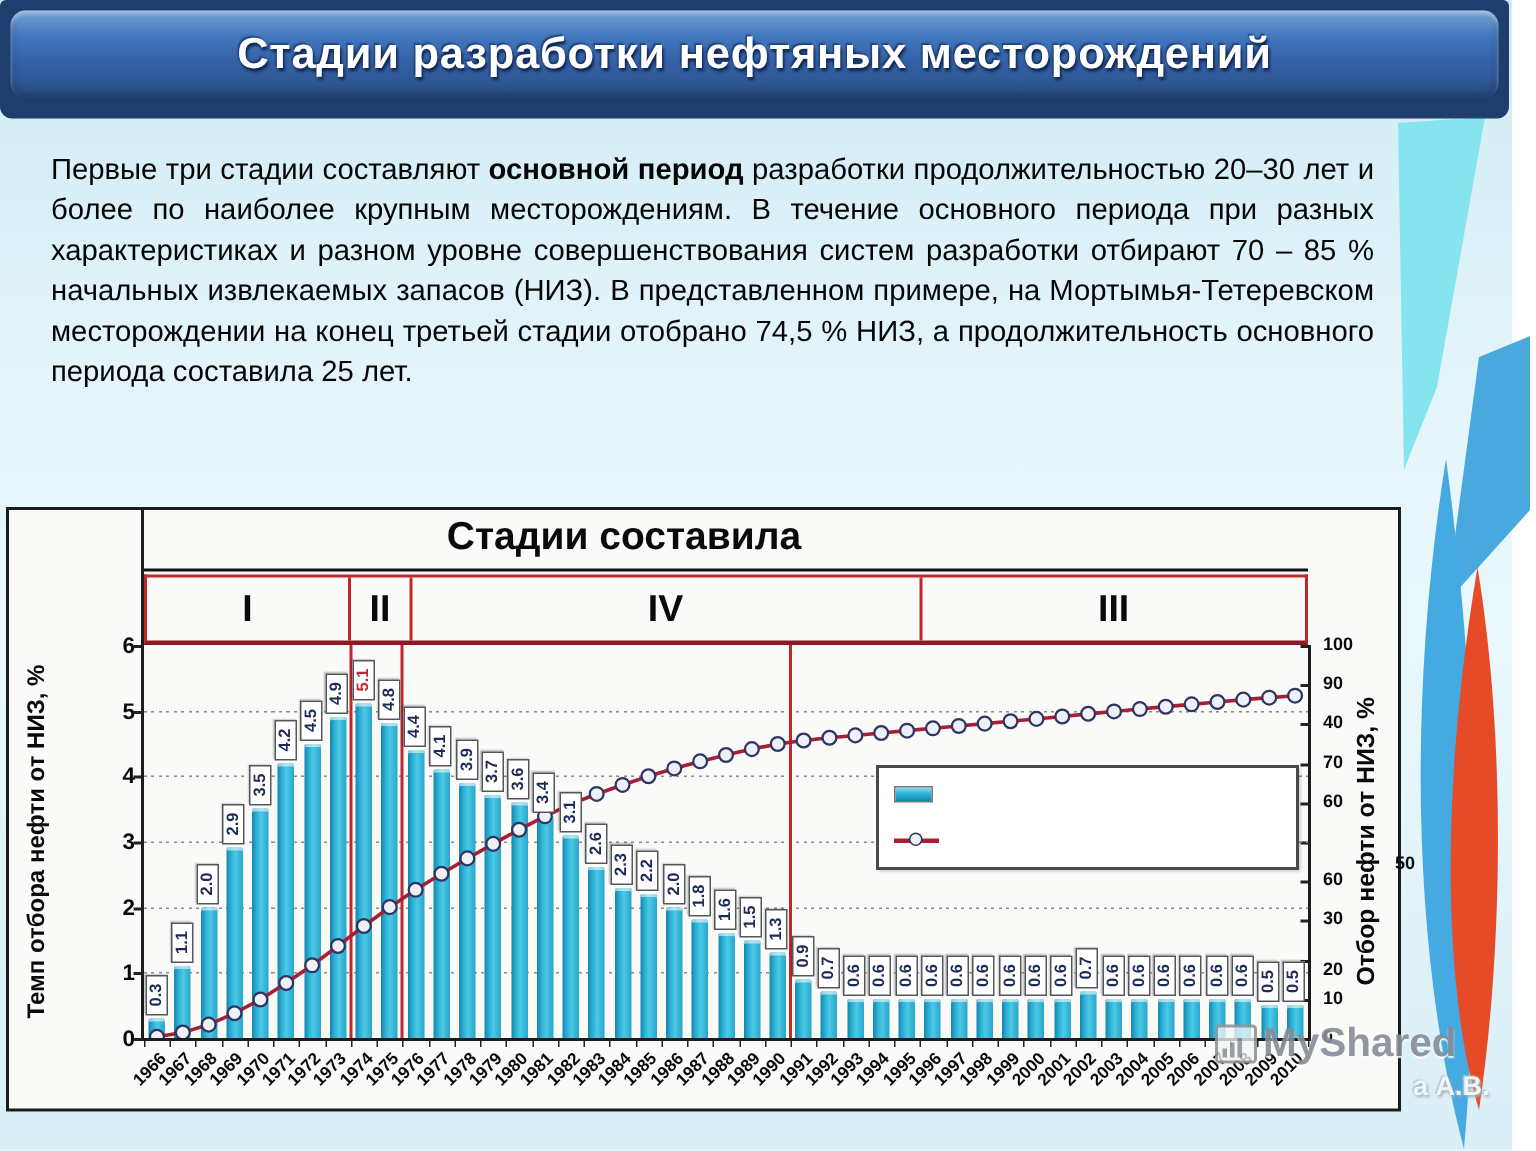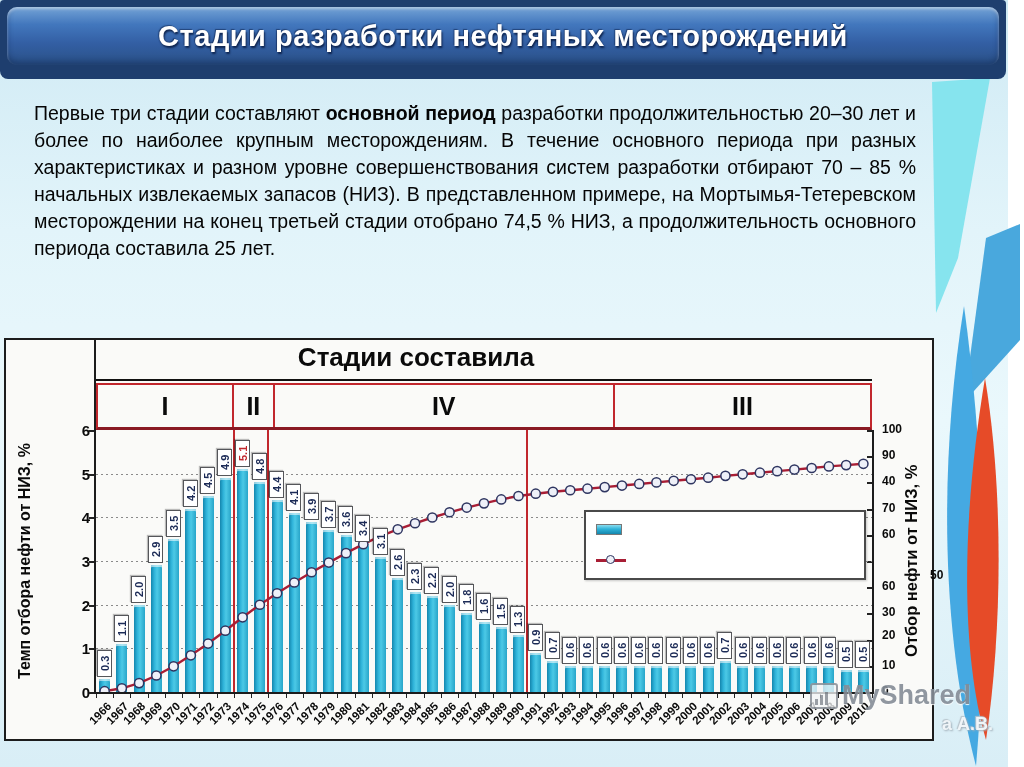--- a/index.html
+++ b/index.html
@@ -368,21 +368,21 @@
         <div class="ytick-l" style="left: 58px; top: 256.667px;">2</div>
         <div class="tickmark" style="left: 83px; top: 264.667px; width: 5px; height: 2px;"></div>
         <div class="ytick-l" style="left: 58px; top: 300.333px;">1</div>
         <div class="tickmark" style="left: 83px; top: 308.333px; width: 5px; height: 2px;"></div>
         <div class="ytick-l" style="left: 58px; top: 344px;">0</div>
         <div class="tickmark" style="left: 83px; top: 352px; width: 5px; height: 2px;"></div>
         <div class="ytick-r" style="left: 876px; top: 344px;">0</div>
         <div class="tickmark" style="left: 861px; top: 352px; width: 5px; height: 2px;"></div>
         <div class="ytick-r" style="left: 876px; top: 317.8px;">10</div>
         <div class="tickmark" style="left: 861px; top: 325.8px; width: 5px; height: 2px;"></div>
-        <div class="ytick-r" style="left: 876px; top: 288px;">20</div>
+        <div class="ytick-r" style="left: 876px; top: 299px;">20</div>
         <div class="tickmark" style="left: 861px; top: 299.6px; width: 5px; height: 2px;"></div>
         <div class="ytick-r" style="left: 876px; top: 265.4px;">30</div>
         <div class="tickmark" style="left: 861px; top: 273.4px; width: 5px; height: 2px;"></div>
         <div class="ytick-r" style="left: 876px; top: 239.2px;">60</div>
         <div class="tickmark" style="left: 861px; top: 247.2px; width: 5px; height: 2px;"></div>
         <div class="ytick-r" style="left: 876px; top: 228px; margin-left: 48px;">50</div>
         <div class="tickmark" style="left: 861px; top: 221px; width: 5px; height: 2px;"></div>
         <div class="ytick-r" style="left: 876px; top: 186.8px;">60</div>
         <div class="tickmark" style="left: 861px; top: 194.8px; width: 5px; height: 2px;"></div>
         <div class="ytick-r" style="left: 876px; top: 160.6px;">70</div>

